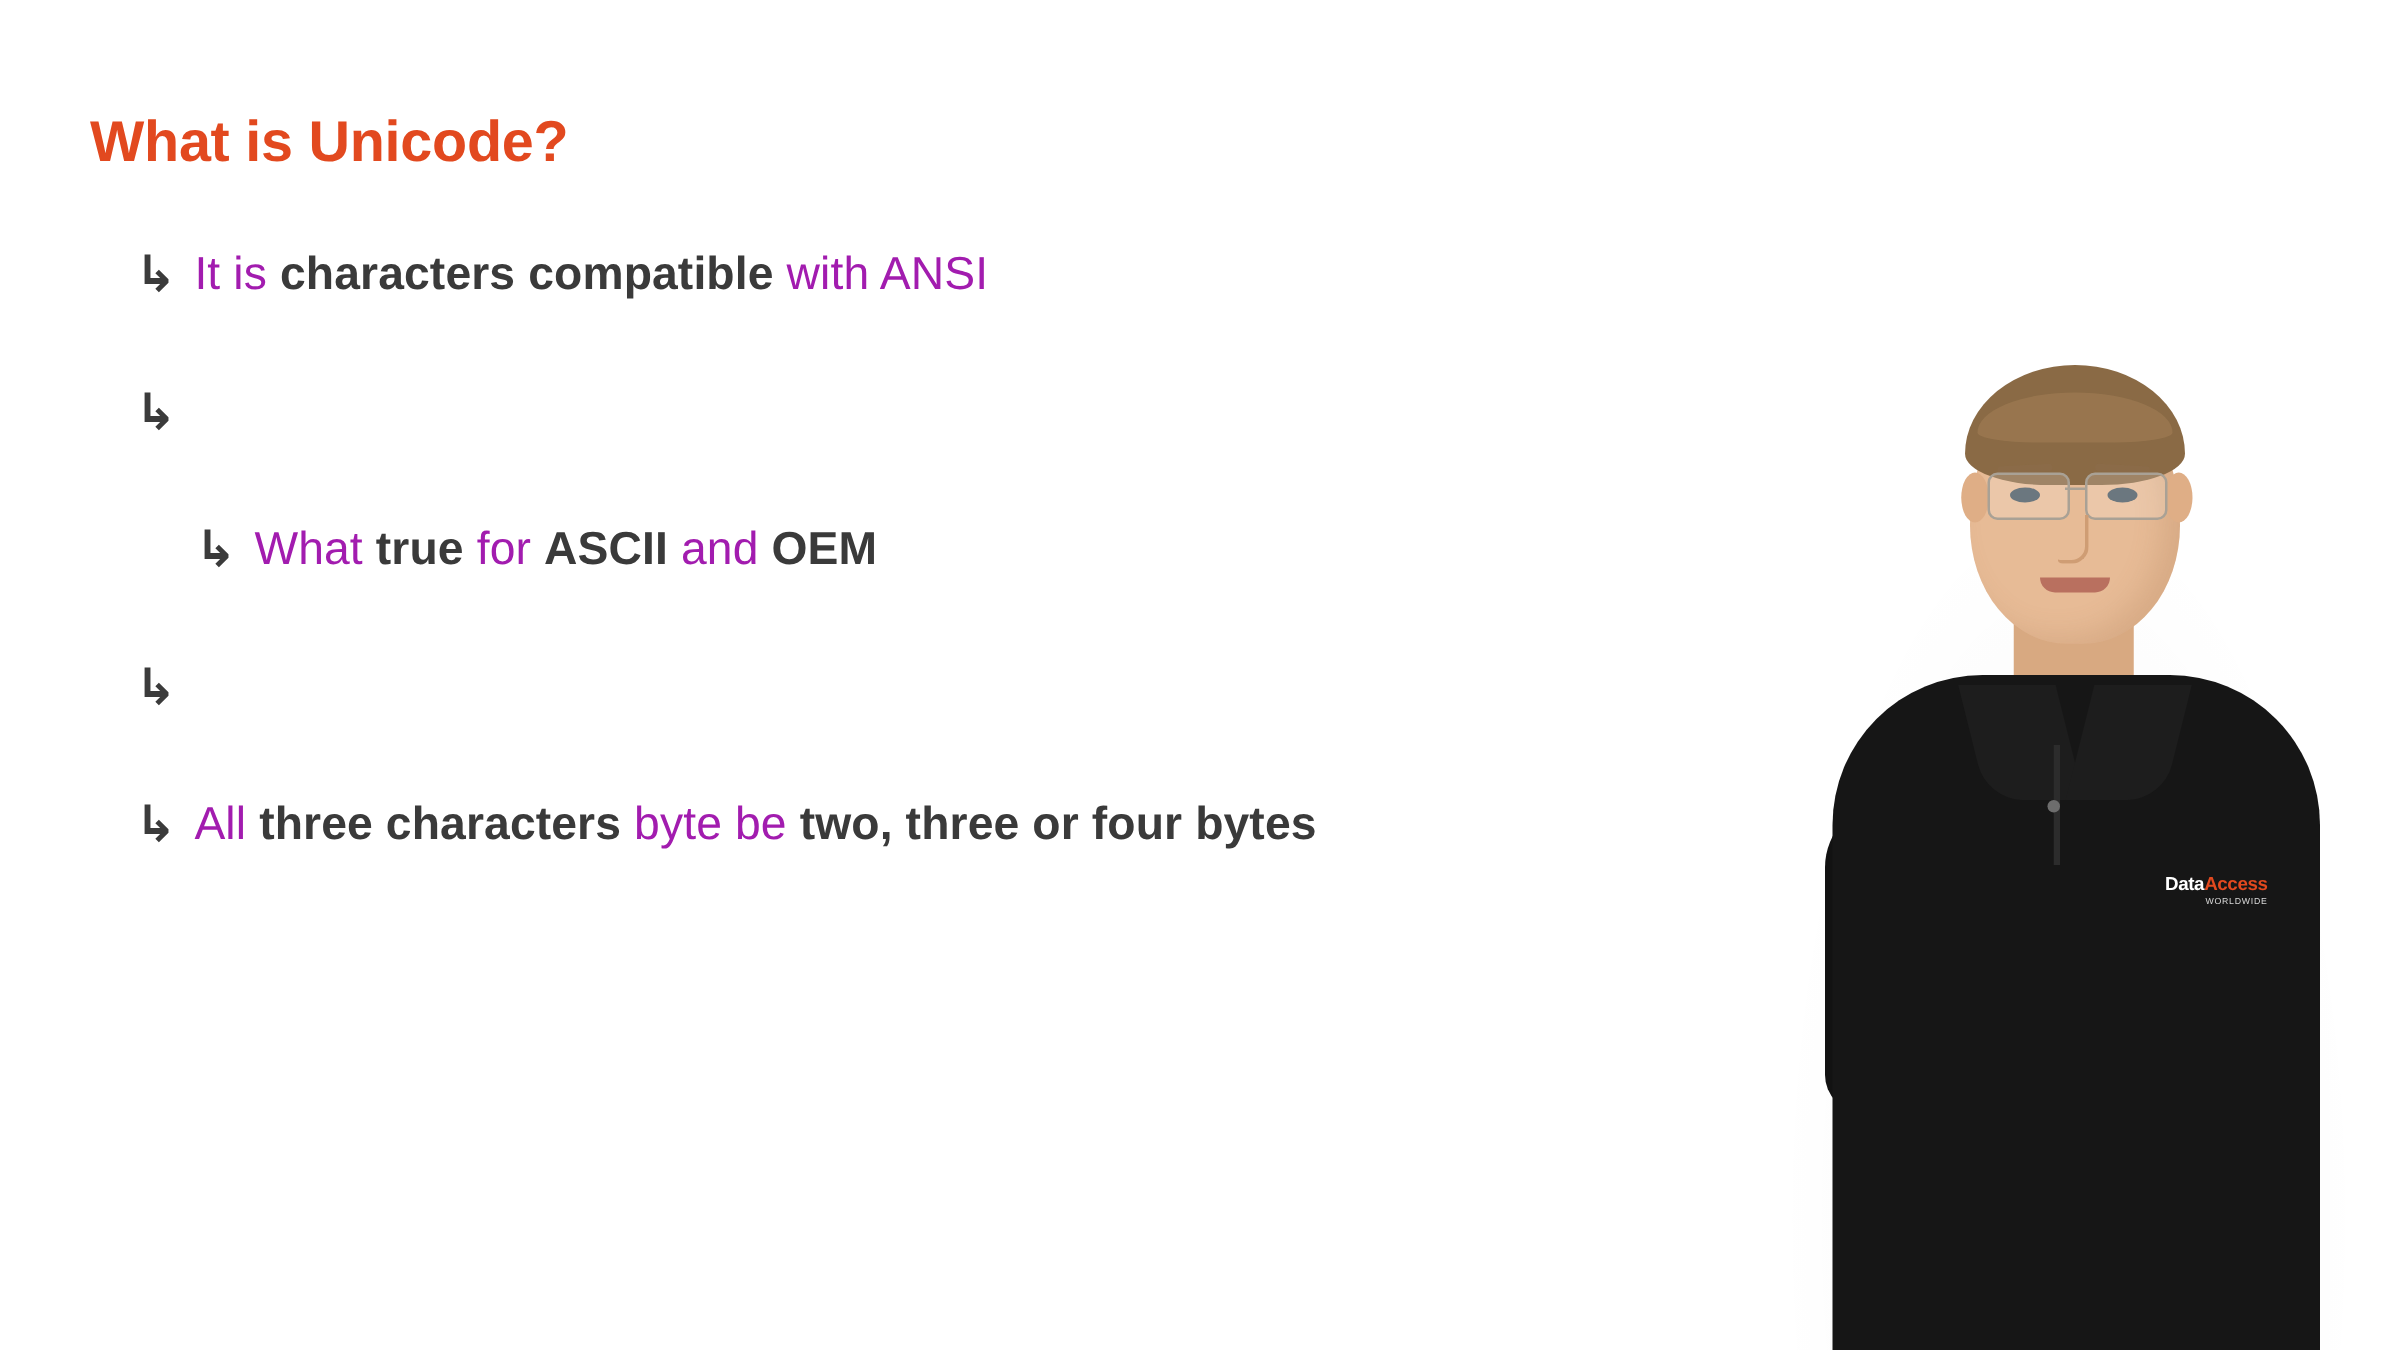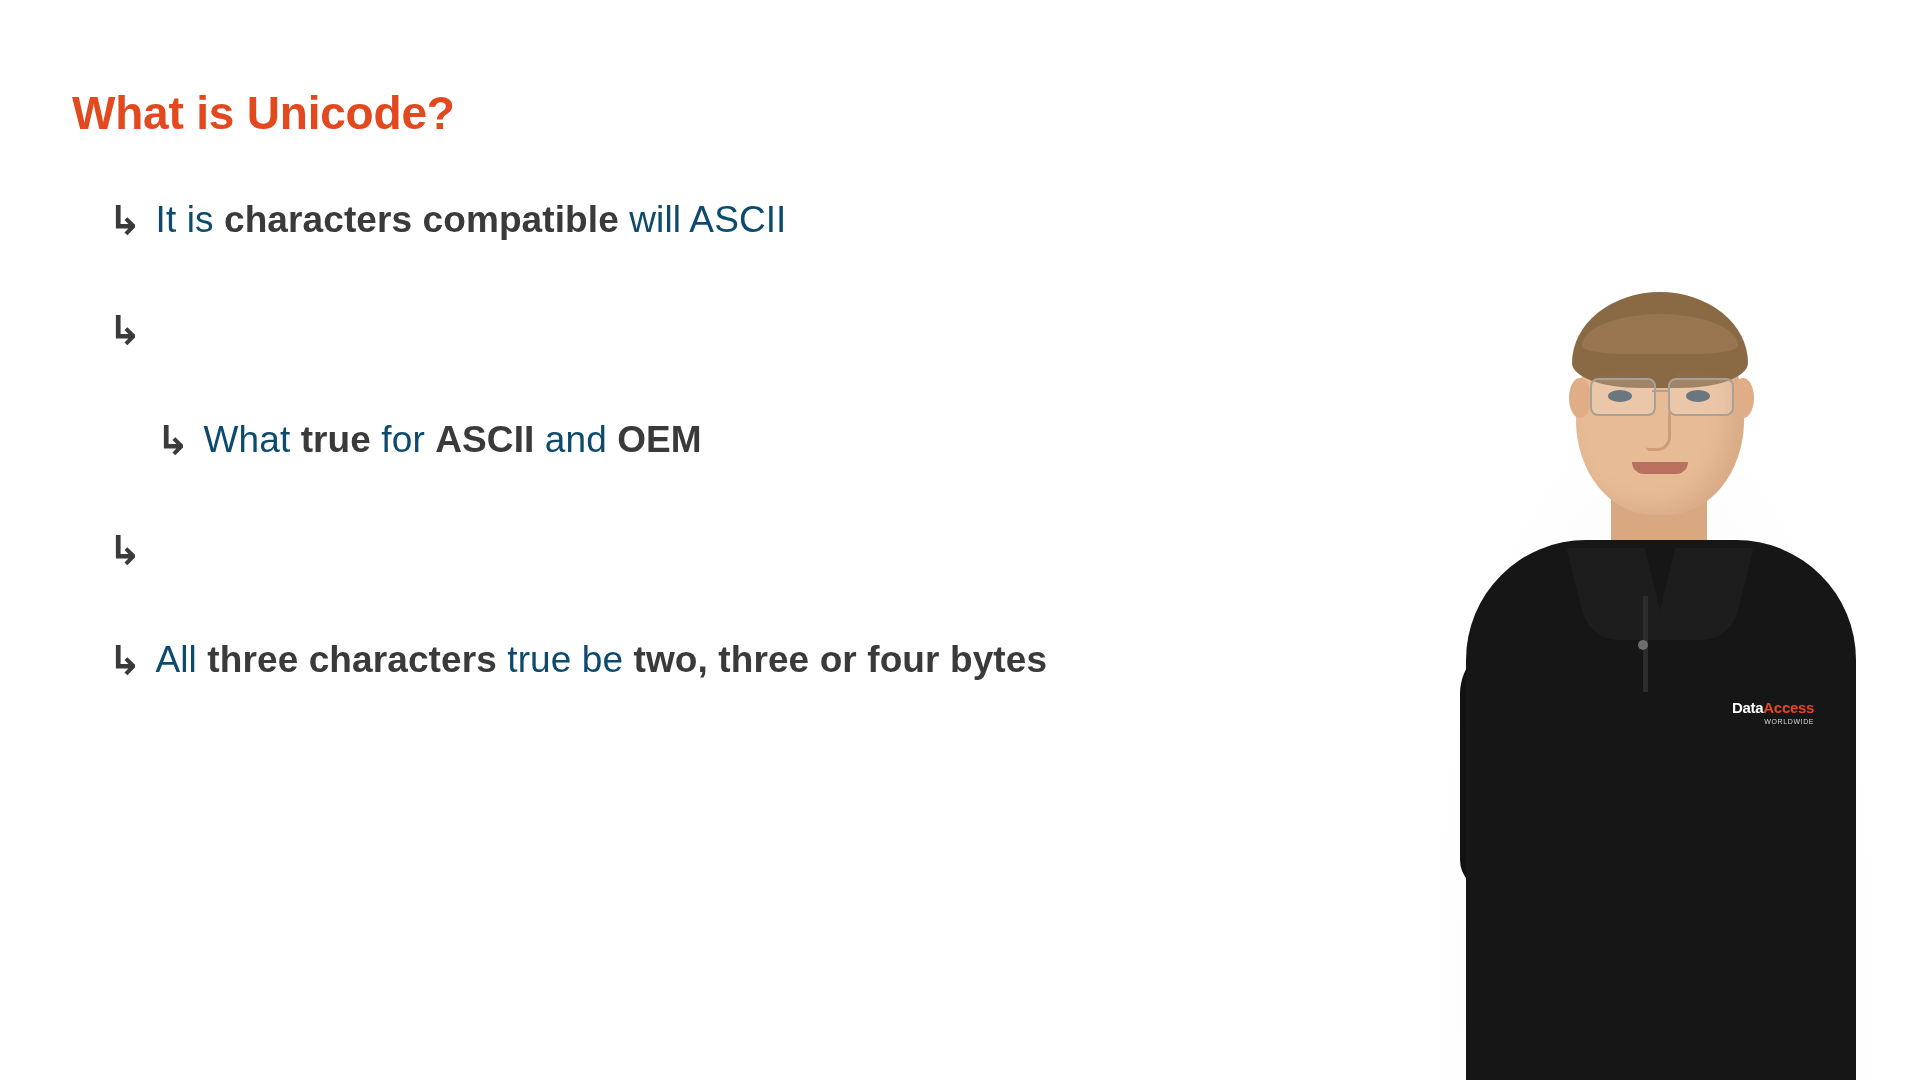--- a/index.html
+++ b/index.html
@@ -64,21 +64,21 @@
     color: #4a4a4a;
     margin-left: 14px;
     letter-spacing: 0.1px;
   }
   .bullet-text .b {
     font-weight: bold;
     color: #3a3a3a;
   }
   .bullet-text .n {
     font-weight: normal;
-    color: #0c4a6e;
+    color: #a21caf;
   }
 
   
   #presenter {
     position: absolute;
     right: 0;
     top: 0;
     width: 540px;
     height: 1080px;
     overflow: hidden;
@@ -297,39 +297,39 @@
 <body>
 
 <div id="slide">
 
   <div id="slide-title">What is Unicode?</div>
 
   <div id="bullet-list">
 
     <div class="bullet-row">
       <span class="bullet-marker">↳</span>
-      <span class="bullet-text"><span class="n">It is </span><span class="b">characters compatible</span><span class="n"> will ASCII</span></span>
+      <span class="bullet-text"><span class="n">It is </span><span class="b">characters compatible</span><span class="n"> with ANSI</span></span>
     </div>
 
     <div class="bullet-row">
       <span class="bullet-marker">↳</span>
     </div>
 
     <div class="bullet-row indent-1">
       <span class="bullet-marker">↳</span>
       <span class="bullet-text"><span class="n">What </span><span class="b">true</span><span class="n"> for </span><span class="b">ASCII</span><span class="n"> and </span><span class="b">OEM</span></span>
     </div>
 
     <div class="bullet-row">
       <span class="bullet-marker">↳</span>
     </div>
 
     <div class="bullet-row">
       <span class="bullet-marker">↳</span>
-      <span class="bullet-text"><span class="n">All </span><span class="b">three characters</span><span class="n"> true be </span><span class="b">two, three or four bytes</span></span>
+      <span class="bullet-text"><span class="n">All </span><span class="b">three characters</span><span class="n"> byte be </span><span class="b">two, three or four bytes</span></span>
     </div>
 
   </div>
 
   <div id="presenter">
     <div class="pv-shadow"></div>
 
     <div class="pv-sleeve-l"></div>
     <div class="pv-sleeve-r"></div>
     <div class="pv-arm-l"></div>

